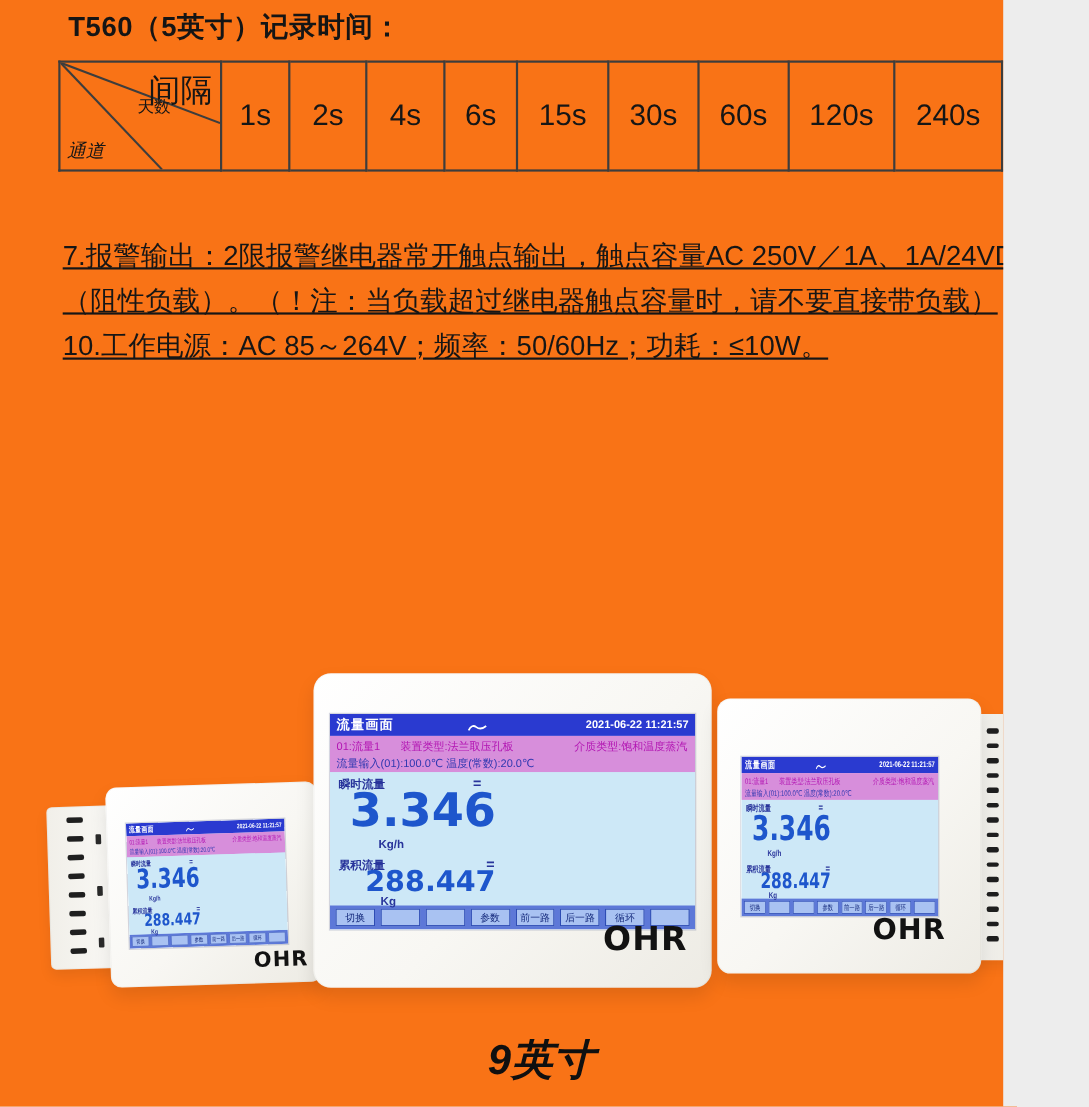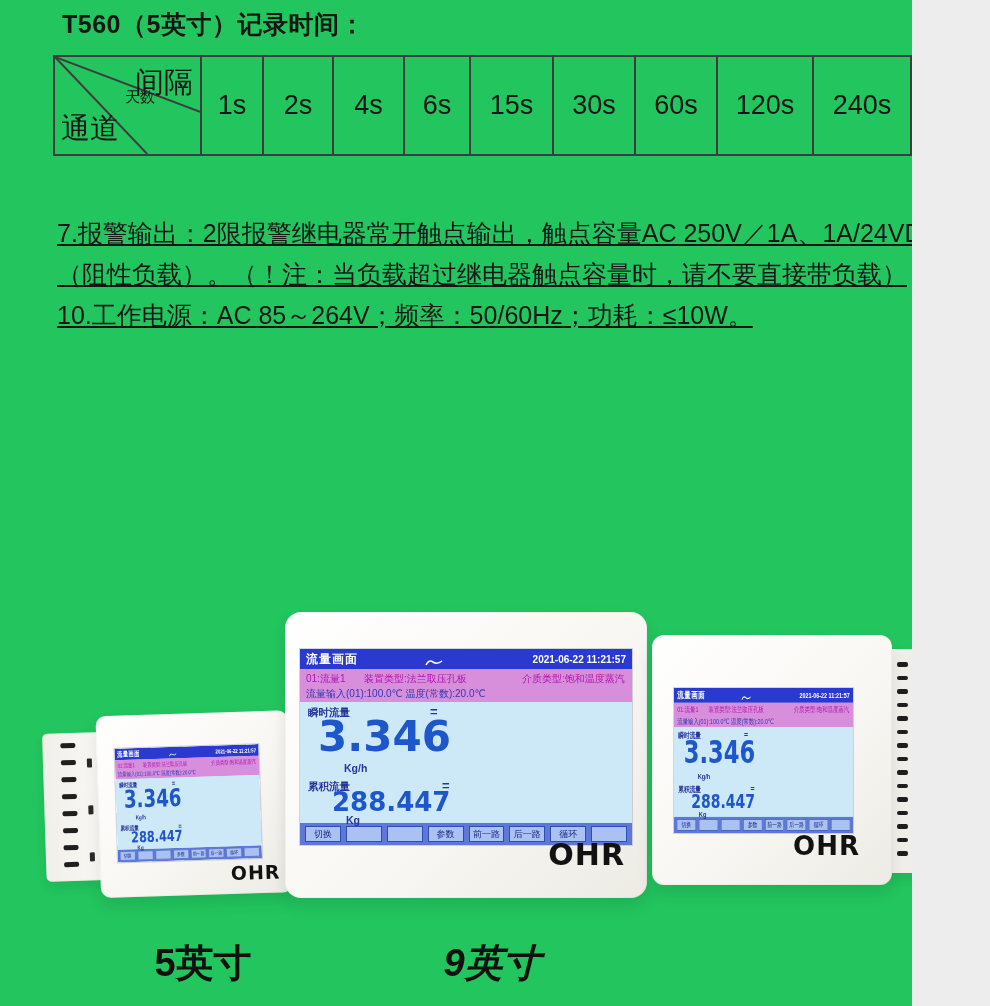--- a/index.html
+++ b/index.html
@@ -1,32 +1,32 @@
 <!DOCTYPE html>
 <html><head>
 <meta charset="utf-8">
 <style>
   html,body{margin:0;padding:0;}
   body{background:#ededed;font-family:"Liberation Sans","DejaVu Sans",sans-serif;}
-  #page{position:relative;width:912px;height:1006px;background:#22c55e;overflow:hidden;}
+  #page{position:relative;width:912px;height:1006px;background:#f97316;overflow:hidden;}
 
   
   .doc-title{position:absolute;left:62px;top:8px;font-size:25px;font-weight:600;color:#151515;letter-spacing:.5px;}
 
   
   table.rec{position:absolute;left:53px;top:55px;border-collapse:collapse;table-layout:fixed;}
   table.rec td{border:2px solid #3d3d3d;color:#161616;text-align:center;padding:0;}
   td.hdr{height:97px;font-size:27px;}
   td.val{height:45px;font-size:27px;}
   td.rowlab{text-align:left;padding-left:8px;font-size:27px;}
   td.corner{position:relative;}
   .corner svg{position:absolute;left:0;top:0;width:100%;height:100%;}
   .corner .c-int{position:absolute;right:7px;top:6px;font-size:29px;}
   .corner .c-day{position:absolute;left:70px;top:31px;font-size:15px;}
-  .corner .c-chn{position:absolute;left:6px;bottom:5px;font-size:29px;}
+  .corner .c-chn{position:absolute;left:6px;bottom:5px;font-size:17px;font-style:italic;}
 
   
   .specs{position:absolute;left:57px;top:213px;width:890px;font-size:25px;line-height:41px;color:#161616;font-weight:500;}
   .spec{white-space:pre-line;text-decoration:underline;}
 
   
   .device{position:absolute;background:linear-gradient(135deg,#ffffff 0%,#f8f7f3 55%,#edebe4 100%);
           box-shadow:0 8px 16px rgba(0,0,0,.10), inset 0 0 0 1px rgba(0,0,0,.035);}
   .screen-wrap{position:absolute;overflow:hidden;box-shadow:0 0 0 1px rgba(90,100,140,.25);}
   .screen-base{width:332px;height:196px;display:flex;flex-direction:column;transform-origin:0 0;background:#cde8f7;}
@@ -294,16 +294,15 @@
           <span class="sbtn">前一路</span>
           <span class="sbtn">后一路</span>
           <span class="sbtn">循环</span>
           <span class="sbtn"></span>
         </div>
       </div>
     </div>
     <div class="brand brand7">OHR</div>
   </div>
 
-  <div class="size-label" id="label-5">5英寸</div>
   <div class="size-label" id="label-9">9英寸</div>
 
 </div>
 
 </body></html>

